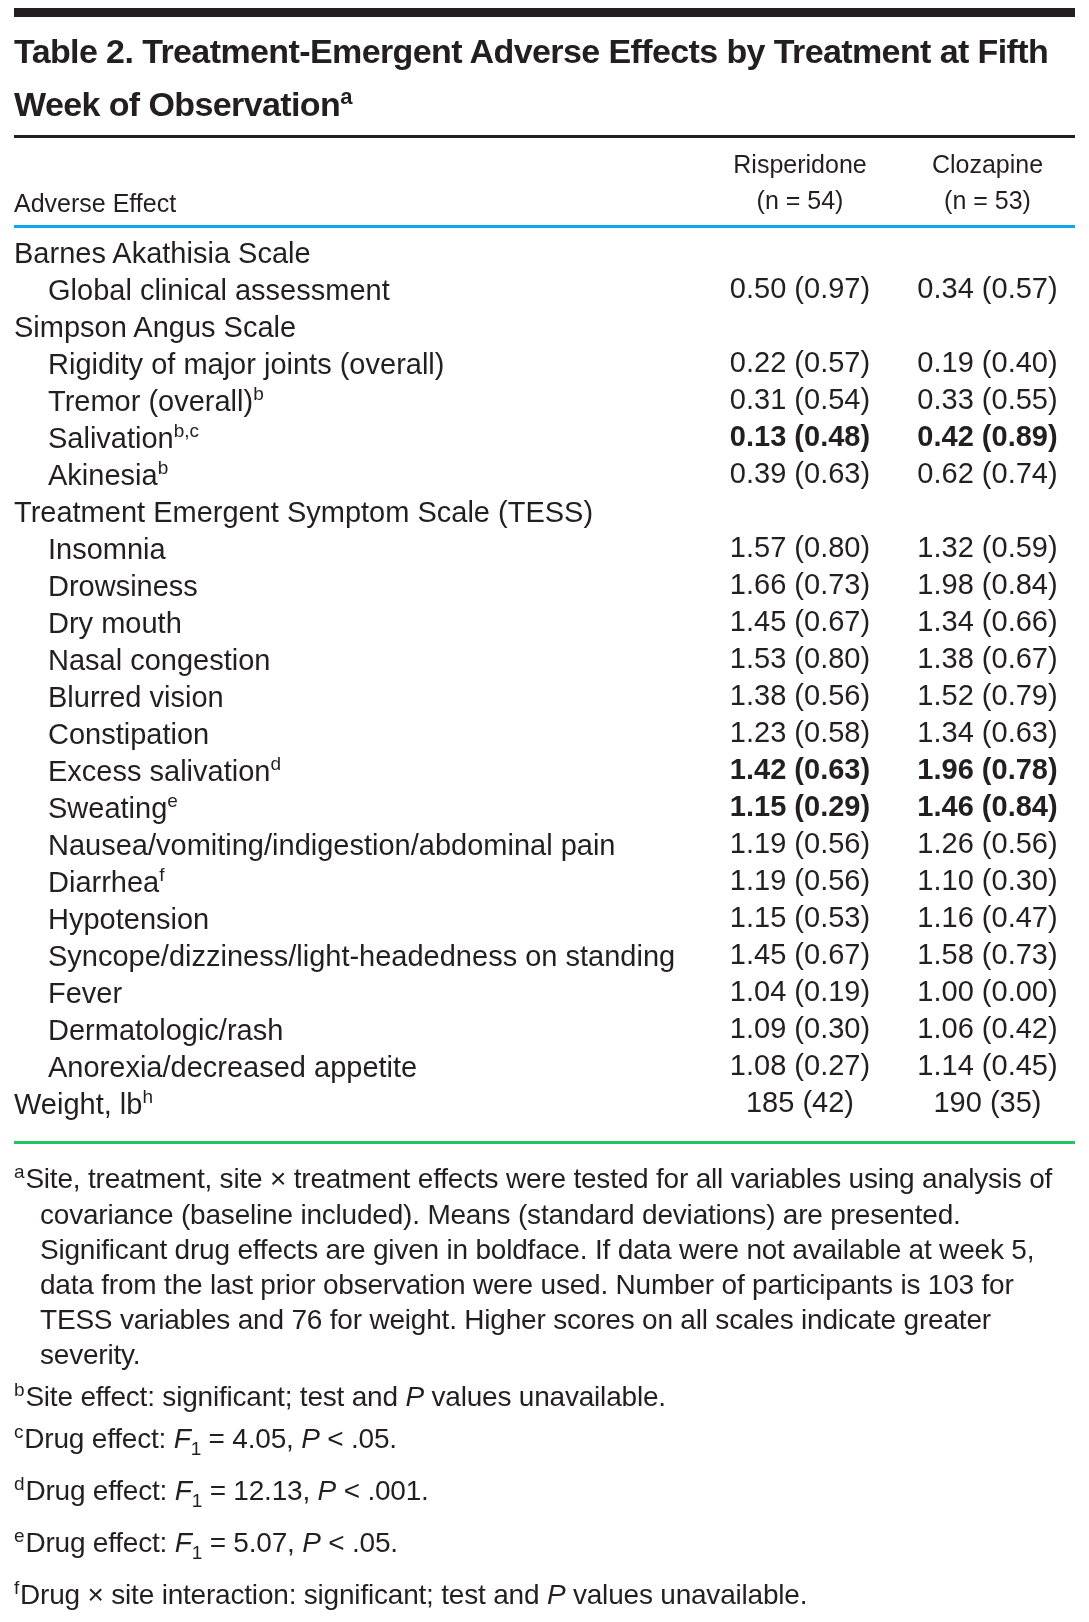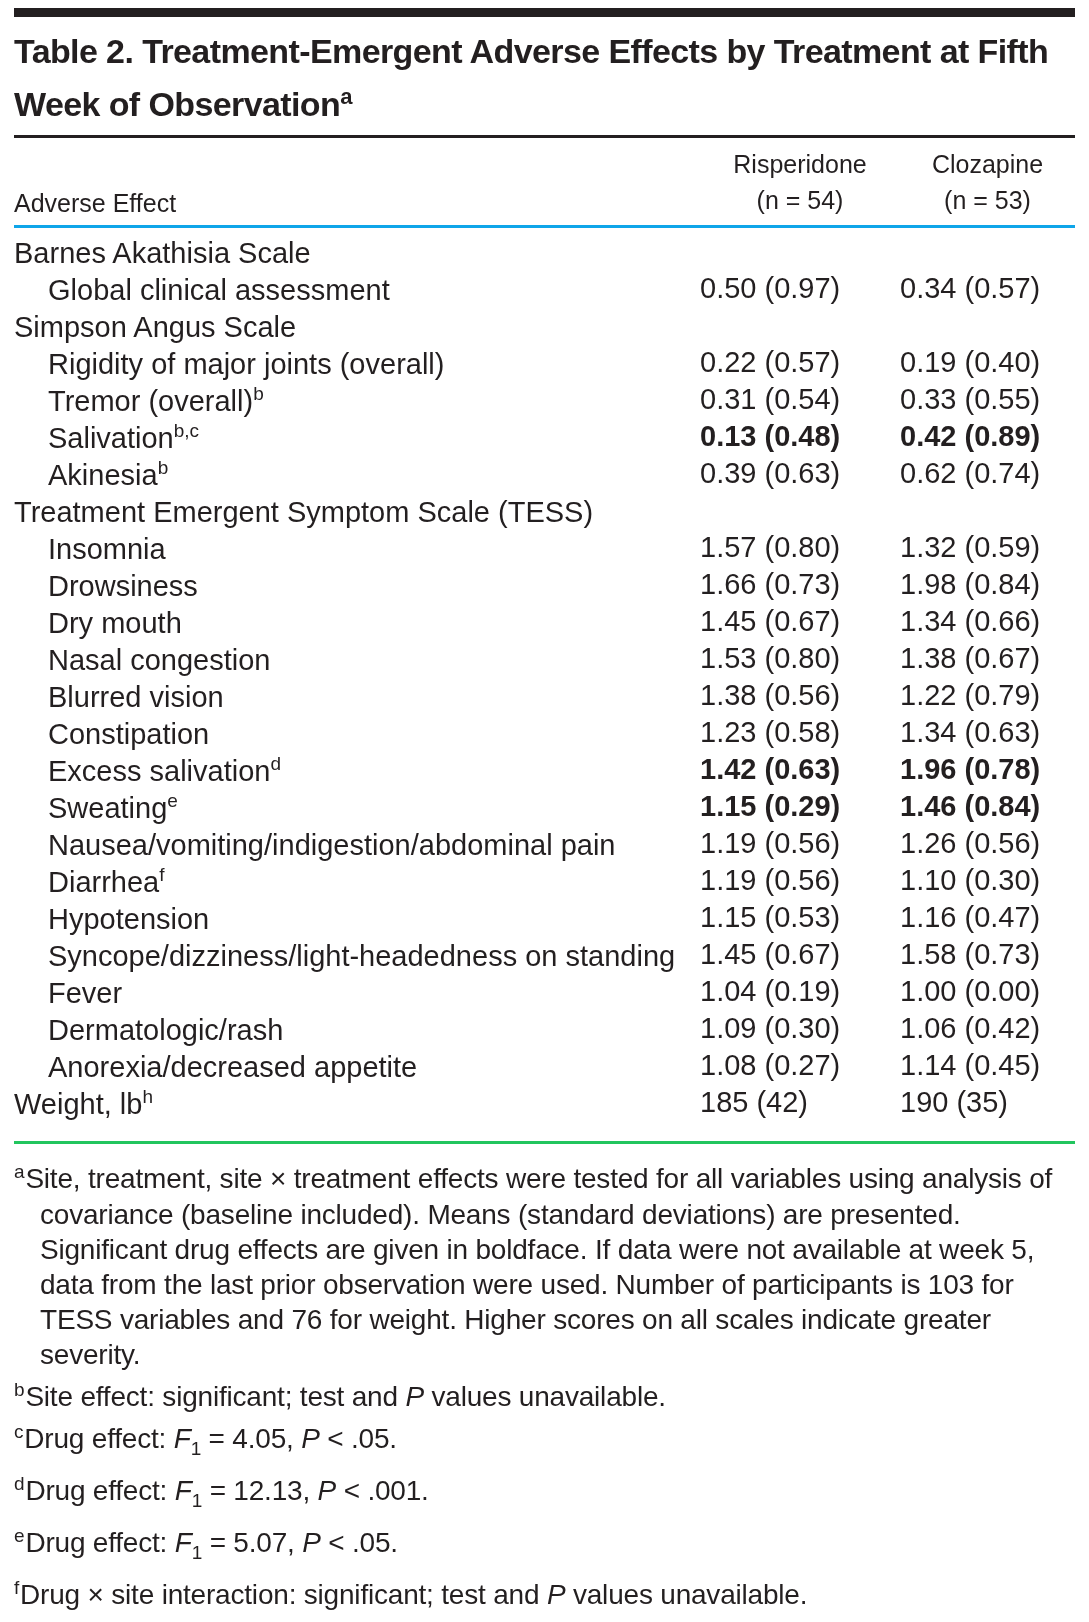--- a/index.html
+++ b/index.html
@@ -46,21 +46,21 @@
     font-size: 29px;
     height: 37px;
     padding: 0;
     vertical-align: middle;
     white-space: nowrap;
   }
   tbody tr:first-child td { padding-top: 5px; }
   tbody tr:last-child td { padding-bottom: 20px; }
   td.label { text-align: left; }
   td.label.indent { padding-left: 34px; }
-  td.val { }
+  td.val { text-align: center; }
   tr.bold td.val { font-weight: 700; }
   td.label sup, .footnote sup { font-size: 19px; }
   table.t tbody { border-bottom: 3px solid #22c55e; }
   .footnotes {
     margin-top: 10px;
     font-size: 28px;
     line-height: 35px;
     letter-spacing: -0.2px;
   }
   .footnote {
@@ -170,21 +170,21 @@
 
     <tr>
       <td class="label indent"><span class="txt">Nasal congestion</span><sup class="sup"></sup></td>
       <td class="val val-r">1.53 (0.80)</td>
       <td class="val val-c">1.38 (0.67)</td>
     </tr>
 
     <tr>
       <td class="label indent"><span class="txt">Blurred vision</span><sup class="sup"></sup></td>
       <td class="val val-r">1.38 (0.56)</td>
-      <td class="val val-c">1.22 (0.79)</td>
+      <td class="val val-c">1.52 (0.79)</td>
     </tr>
 
     <tr>
       <td class="label indent"><span class="txt">Constipation</span><sup class="sup"></sup></td>
       <td class="val val-r">1.23 (0.58)</td>
       <td class="val val-c">1.34 (0.63)</td>
     </tr>
 
     <tr class="bold">
       <td class="label indent"><span class="txt">Excess salivation</span><sup class="sup">d</sup></td>

